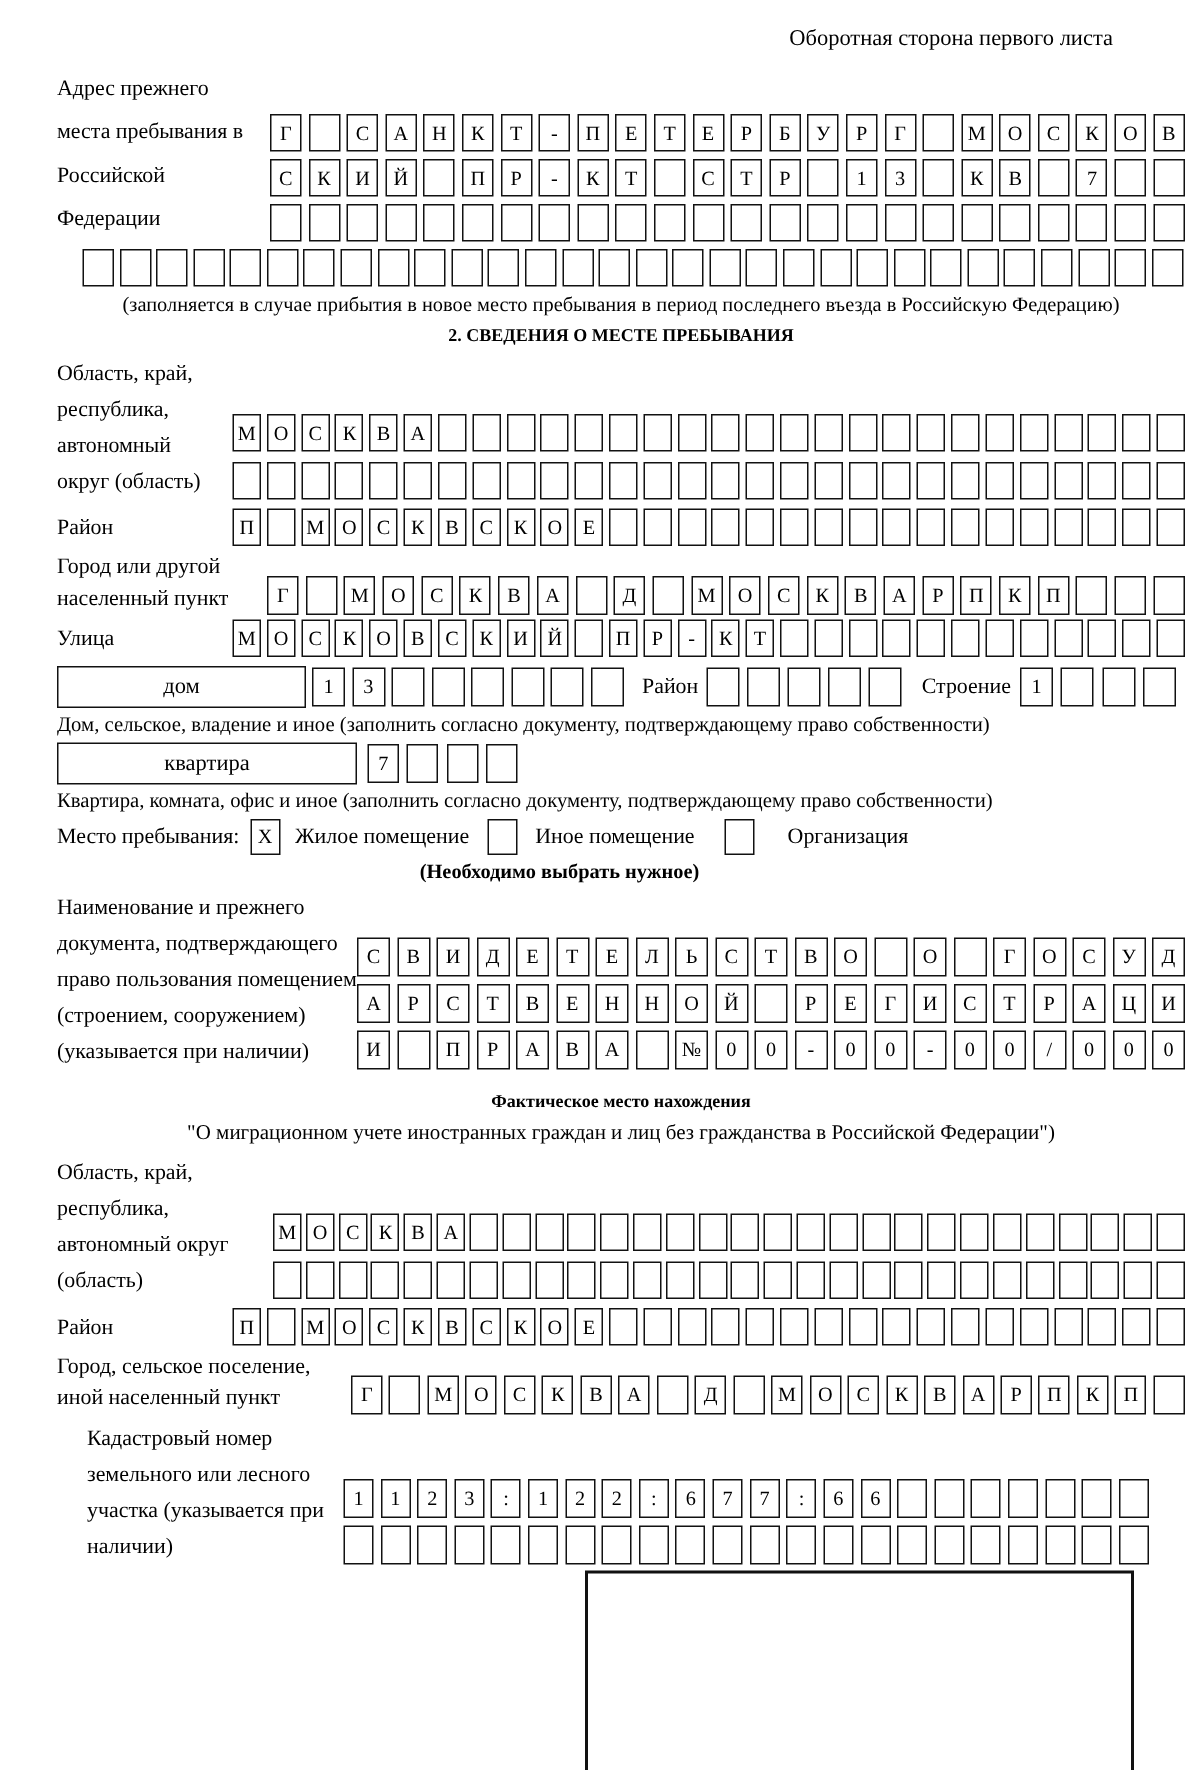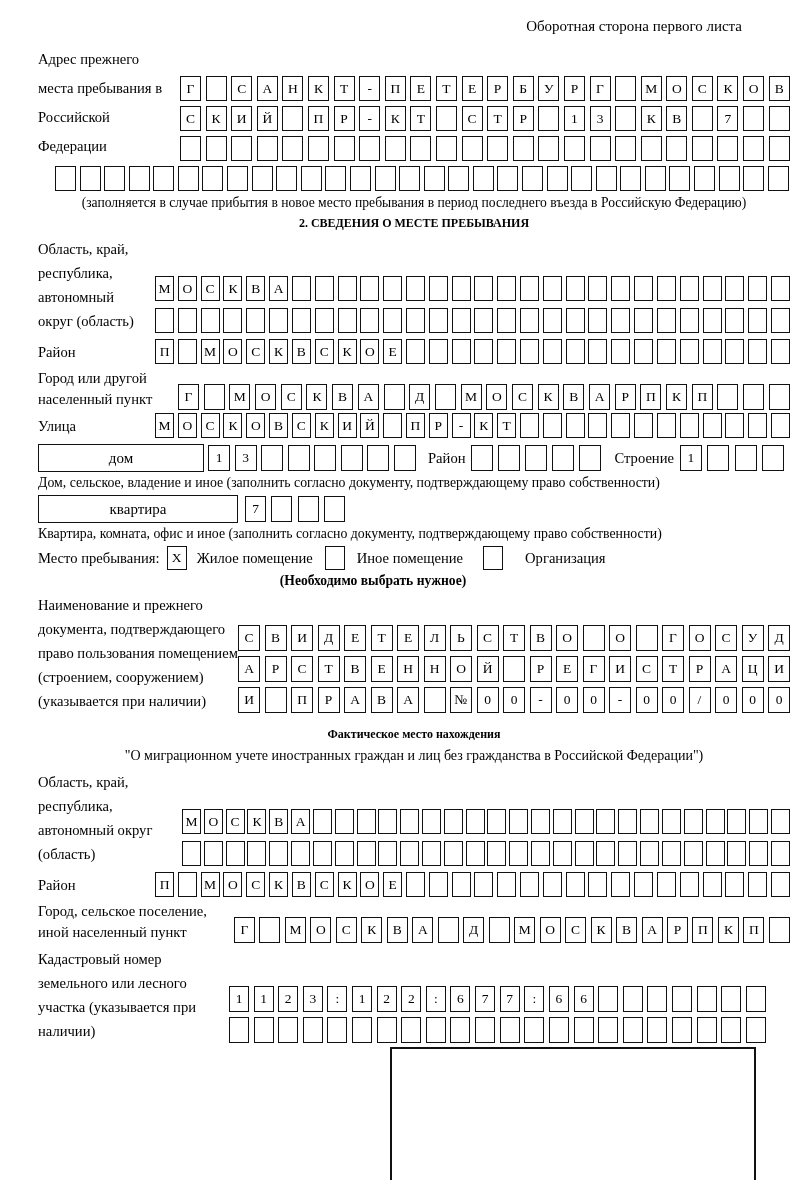--- a/index.html
+++ b/index.html
@@ -579,21 +579,21 @@
         <span class="cell">В</span>
         <span class="cell">А</span>
         <span class="cell">Р</span>
         <span class="cell">П</span>
         <span class="cell">К</span>
         <span class="cell">П</span>
         <span class="cell"></span>
       </div>
   </div>
 
-  <div class="frow" style="margin-top:4px;">
+  <div class="frow" style="margin-top:4px;margin-left:20px;">
     <div class="flabel" style="width:178px;">Кадастровый номер земельного или лесного участка (указывается при наличии)</div>
     <div class="rowstack" style="margin-right:24px;margin-top:20px;">
       <div class="cellrow r22k" style="margin-bottom:5px;">
           <span class="cell">1</span>
           <span class="cell">1</span>
           <span class="cell">2</span>
           <span class="cell">3</span>
           <span class="cell">:</span>
           <span class="cell">1</span>
           <span class="cell">2</span>

